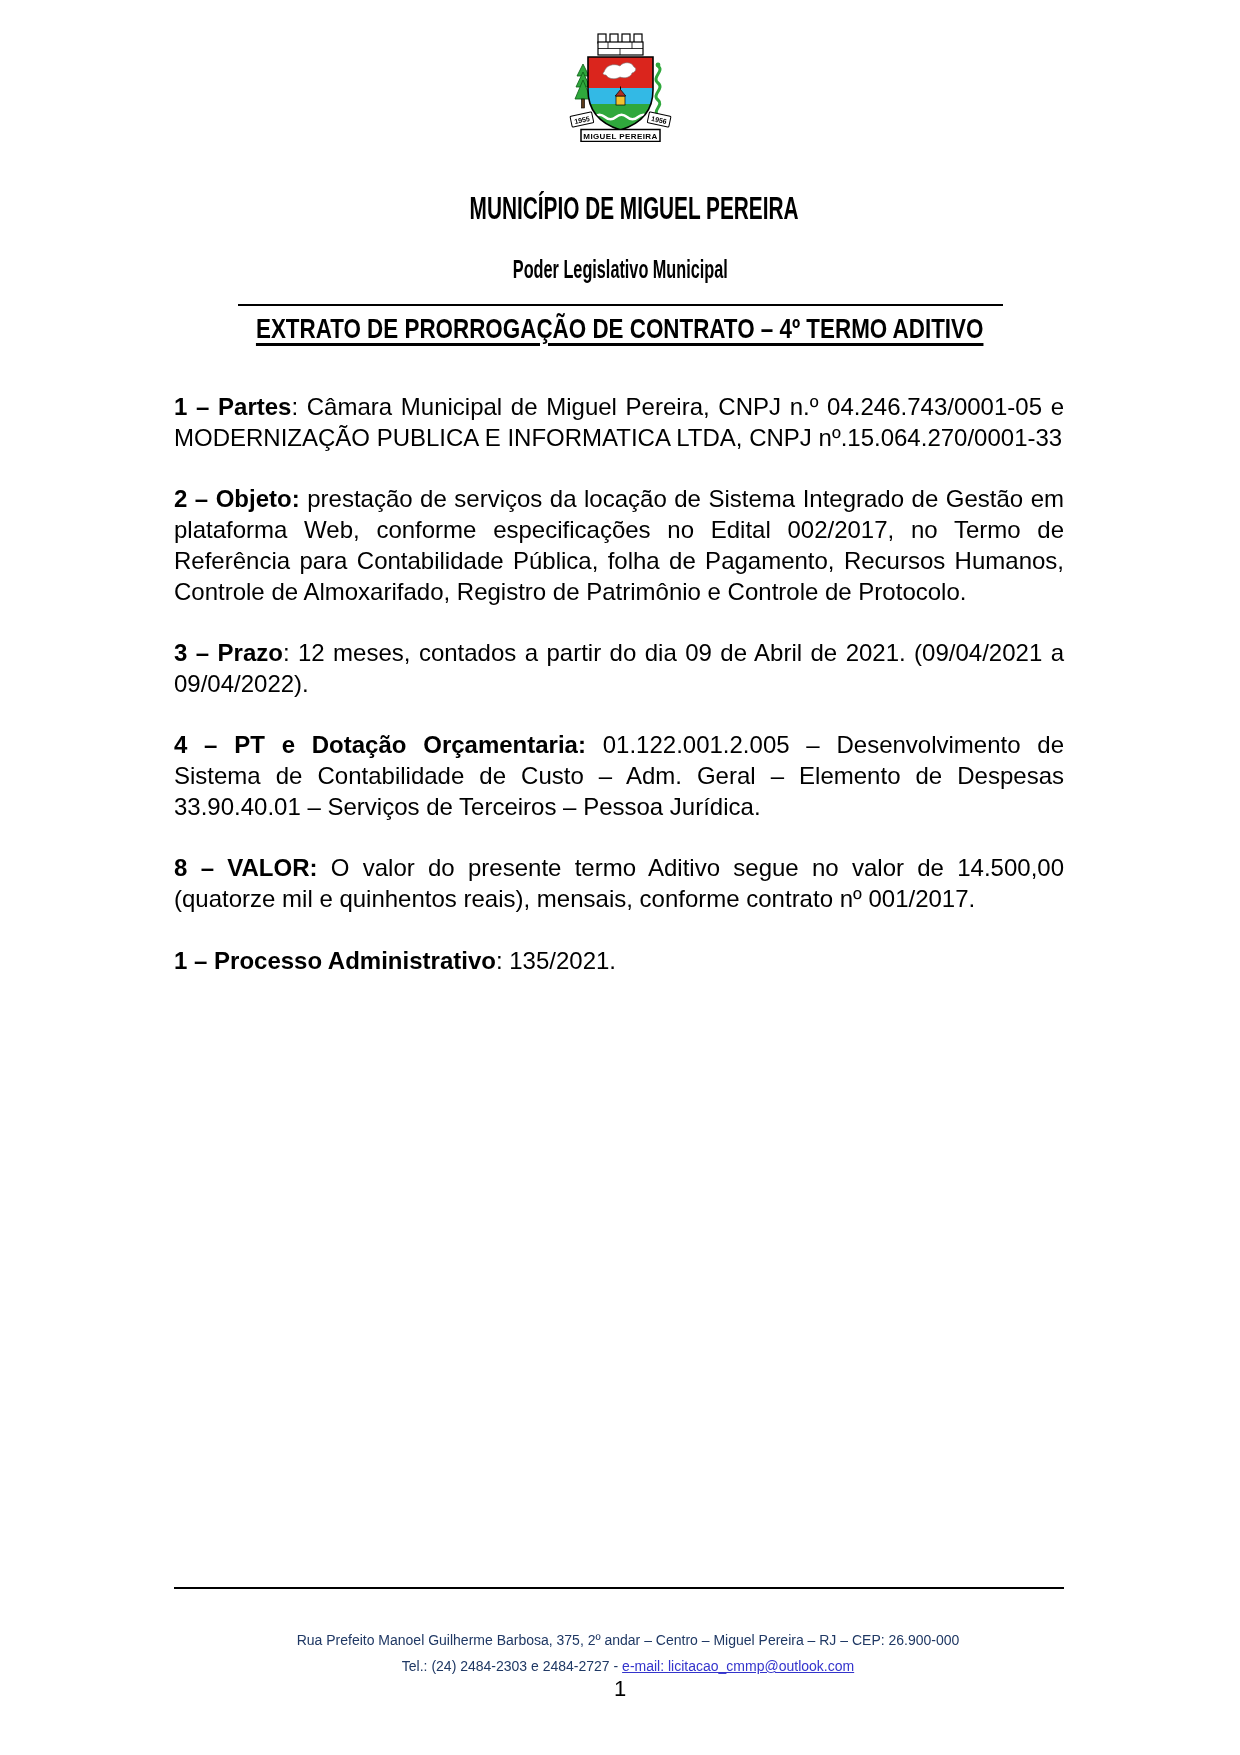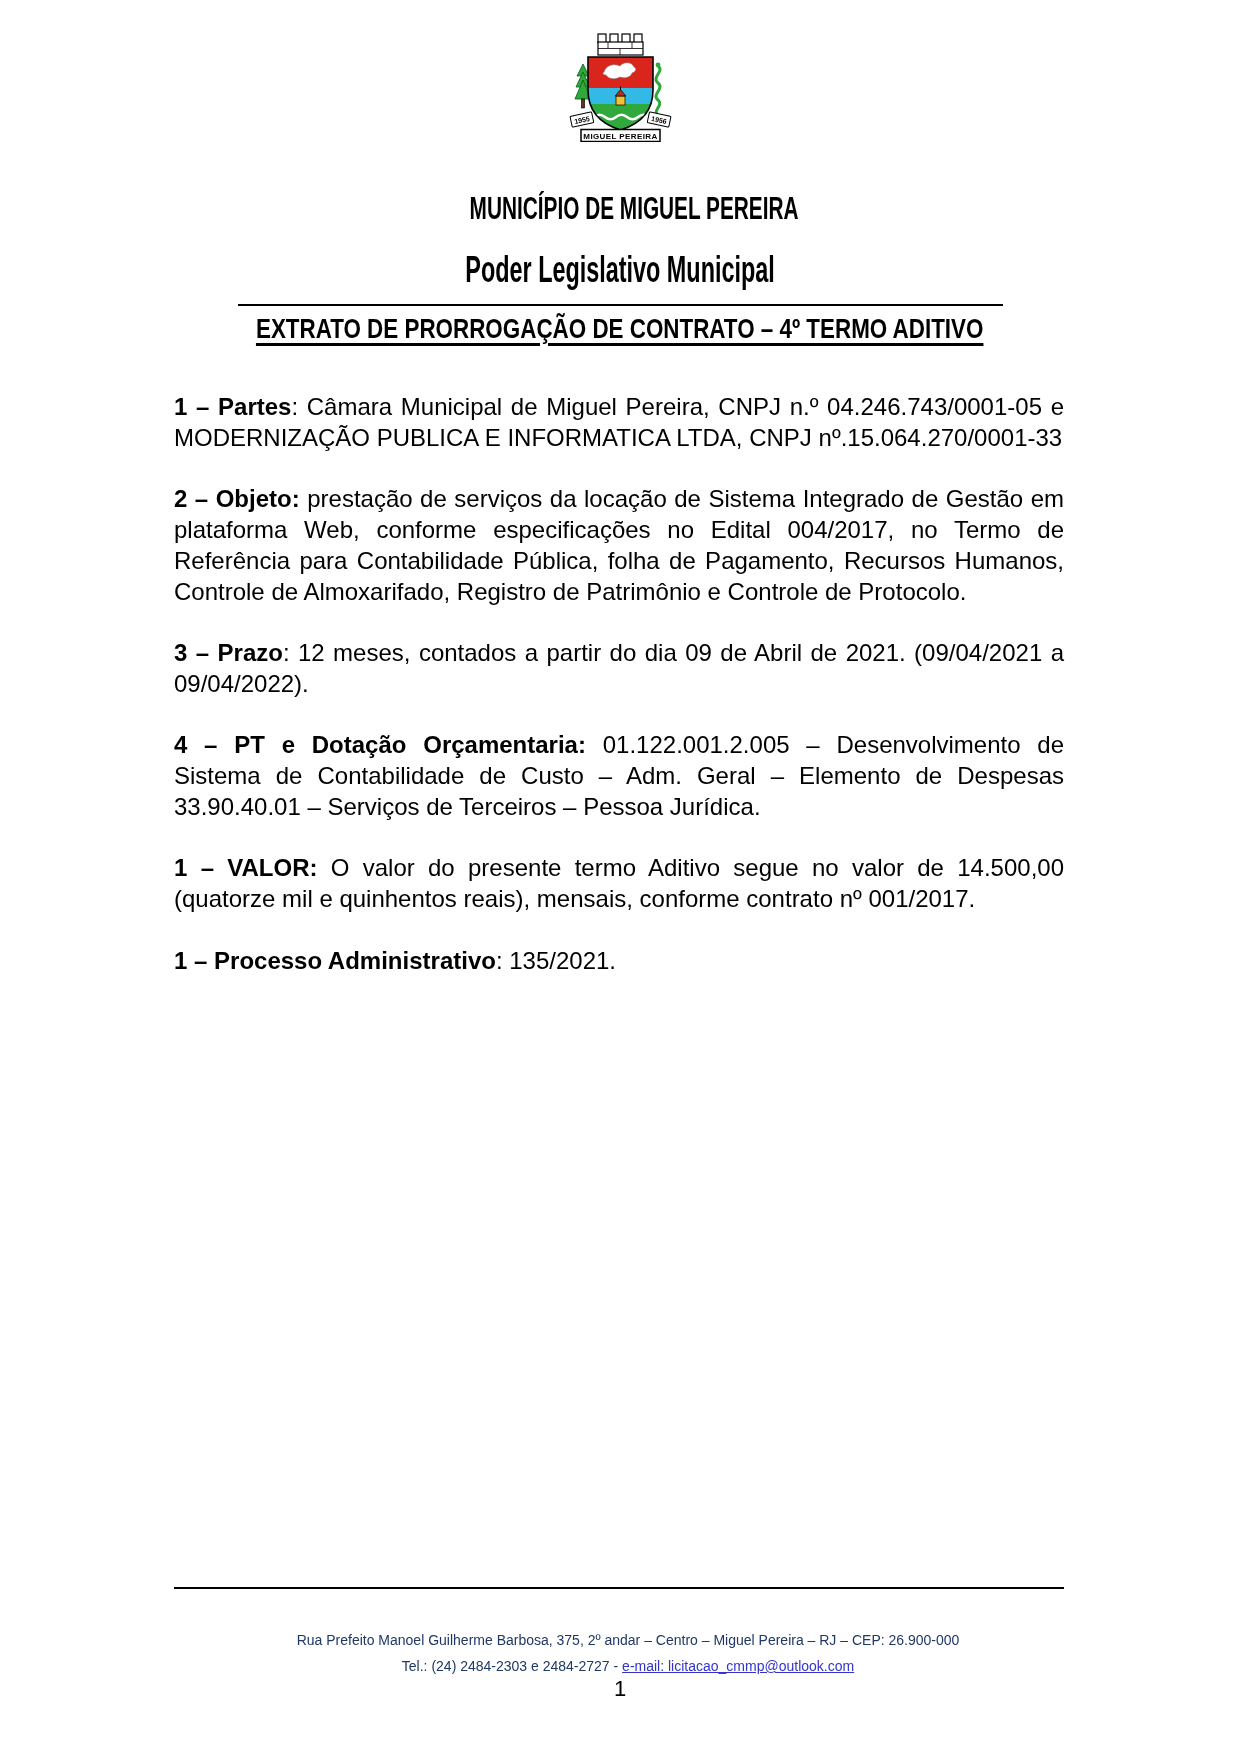--- a/index.html
+++ b/index.html
@@ -7,21 +7,21 @@
     position:relative; width:1240px; height:1755px; margin:0 auto;
     background:#fff; color:#000;
     font-family:"Liberation Sans", sans-serif;
     overflow:hidden;
   }
   
   .crest-wrap { padding-top:30px; text-align:center; }
   .crest { display:inline-block; }
   .title-line { margin-top:44px; text-align:center; font-weight:bold; font-size:32px; line-height:37px;margin-left:28px; }
   .title-line .squeeze { display:inline-block; transform:scaleX(0.65); transform-origin:center; white-space:nowrap; }
-  .subtitle-line { margin-top:24px; text-align:center; font-weight:bold; font-size:36px; line-height:37px; }
+  .subtitle-line { margin-top:24px; text-align:center; font-weight:bold; font-size:25px; line-height:37px; }
   .subtitle-line .squeeze { display:inline-block; transform:scaleX(0.65); transform-origin:center; white-space:nowrap; }
   .header-rule { width:765px; height:2px; background:#000; margin:16px auto 0; }
   .doc-title-line { margin-top:6px; text-align:center; font-weight:bold; font-size:28px; line-height:33px; }
   .doc-title-line .squeeze {
     display:inline-block; transform:scaleX(0.80); transform-origin:center; white-space:nowrap;
     text-decoration:underline; text-decoration-thickness:3px; text-underline-offset:5px;
   }
   
   .body-text {
     margin:46px 0 0 174px; width:890px;
@@ -122,27 +122,27 @@
     <span class="squeeze">Poder Legislativo Municipal</span>
   </div>
   <div class="header-rule"></div>
   <div class="doc-title-line">
     <span class="squeeze">EXTRATO DE PRORROGAÇÃO DE CONTRATO – 4º TERMO ADITIVO</span>
   </div>
 
   <div class="body-text">
     <p><span class="b">1 – Partes</span><span>: Câmara Municipal de Miguel Pereira, CNPJ n.º 04.246.743/0001-05 e MODERNIZAÇÃO PUBLICA E INFORMATICA LTDA, CNPJ nº.15.064.270/0001-33</span></p>
 
-    <p><span class="b">2 – Objeto:</span><span> prestação de serviços da locação de Sistema Integrado de Gestão em plataforma Web, conforme especificações no Edital 004/2017, no Termo de Referência para Contabilidade Pública, folha de Pagamento, Recursos Humanos, Controle de Almoxarifado, Registro de Patrimônio e Controle de Protocolo.</span></p>
+    <p><span class="b">2 – Objeto:</span><span> prestação de serviços da locação de Sistema Integrado de Gestão em plataforma Web, conforme especificações no Edital 002/2017, no Termo de Referência para Contabilidade Pública, folha de Pagamento, Recursos Humanos, Controle de Almoxarifado, Registro de Patrimônio e Controle de Protocolo.</span></p>
 
     <p><span class="b">3 – Prazo</span><span>: 12 meses, contados a partir do dia 09 de Abril de 2021. (09/04/2021 a 09/04/2022).</span></p>
 
     <p><span class="b">4 – PT e Dotação Orçamentaria:</span><span> 01.122.001.2.005 – Desenvolvimento de Sistema de Contabilidade de Custo – Adm. Geral – Elemento de Despesas 33.90.40.01 – Serviços de Terceiros – Pessoa Jurídica.</span></p>
 
-    <p><span class="b">1 – VALOR:</span><span> O valor do presente termo Aditivo segue no valor de 14.500,00 (quatorze mil e quinhentos reais), mensais, conforme contrato nº 001/2017.</span></p>
+    <p><span class="b">8 – VALOR:</span><span> O valor do presente termo Aditivo segue no valor de 14.500,00 (quatorze mil e quinhentos reais), mensais, conforme contrato nº 001/2017.</span></p>
 
     <p class="gap-before"><span class="b">1 – Processo Administrativo</span><span>: 135/2021.</span></p>
   </div>
 
   <div class="footer-rule"></div>
   <div class="footer-text">
     <div>Rua Prefeito Manoel Guilherme Barbosa, 375, 2º andar – Centro – Miguel Pereira – RJ – CEP: 26.900-000</div>
     <div><span>Tel.: (24) 2484-2303 e 2484-2727 - </span><a href="#">e-mail: licitacao_cmmp@outlook.com</a></div>
   </div>
   <div class="page-number">1</div>

